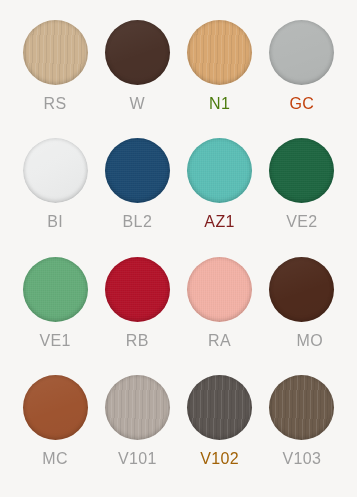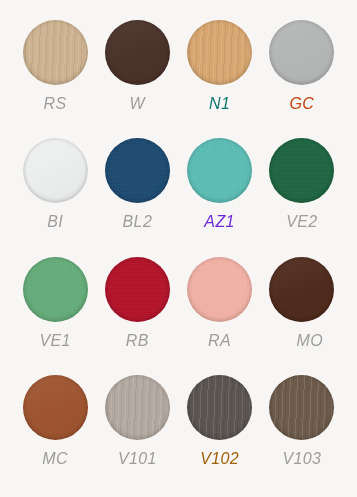--- a/index.html
+++ b/index.html
@@ -25,21 +25,20 @@
     column-gap: 0px;
     row-gap: 0px;
   }
 
   .swatch-cell {
     display: flex;
     flex-direction: column;
     align-items: center;
     justify-content: flex-start;
     padding-top: 6px;
-    font-style: italic;
   }
 
   .swatch-disc {
     width: 65px;
     height: 65px;
     border-radius: 50%;
     position: relative;
     overflow: hidden;
     flex: 0 0 auto;
   }
@@ -130,21 +129,21 @@
     <div class="swatch-cell">
       <div class="swatch-disc" data-finish="matte" style="background: rgb(74, 50, 41);">
         <span class="grain"></span>
       </div>
       <div class="swatch-label" style="color: rgb(157, 157, 157);">W</div>
     </div>
     <div class="swatch-cell">
       <div class="swatch-disc" data-finish="wood" style="background: rgb(216, 167, 113);">
         <span class="grain"></span>
       </div>
-      <div class="swatch-label" style="color: #0f766e;">N1</div>
+      <div class="swatch-label" style="color: #4d7c0f;">N1</div>
     </div>
     <div class="swatch-cell">
       <div class="swatch-disc" data-finish="matte" style="background: rgb(179, 182, 181);">
         <span class="grain"></span>
       </div>
       <div class="swatch-label" style="color: #c2410c;">GC</div>
     </div>
     <div class="swatch-cell">
       <div class="swatch-disc" data-finish="gloss" style="background: rgb(236, 237, 237);">
         <span class="grain"></span>
@@ -154,21 +153,21 @@
     <div class="swatch-cell">
       <div class="swatch-disc" data-finish="fabric" style="background: rgb(29, 75, 114);">
         <span class="grain"></span>
       </div>
       <div class="swatch-label" style="color: rgb(157, 157, 157); text-align: center;">BL2</div>
     </div>
     <div class="swatch-cell">
       <div class="swatch-disc" data-finish="fabric" style="background: rgb(92, 191, 182);">
         <span class="grain"></span>
       </div>
-      <div class="swatch-label" style="color: #6d28d9;">AZ1</div>
+      <div class="swatch-label" style="color: #7f1d1d;">AZ1</div>
     </div>
     <div class="swatch-cell">
       <div class="swatch-disc" data-finish="fabric" style="background: rgb(30, 102, 65);">
         <span class="grain"></span>
       </div>
       <div class="swatch-label" style="color: rgb(157, 157, 157);">VE2</div>
     </div>
     <div class="swatch-cell">
       <div class="swatch-disc" data-finish="fabric" style="background: rgb(101, 173, 122);">
         <span class="grain"></span>

